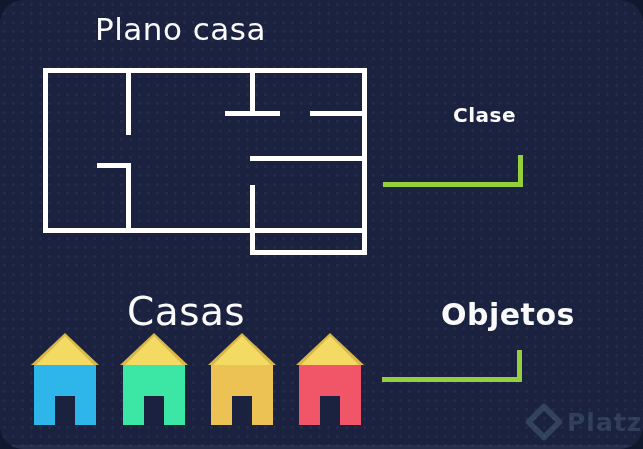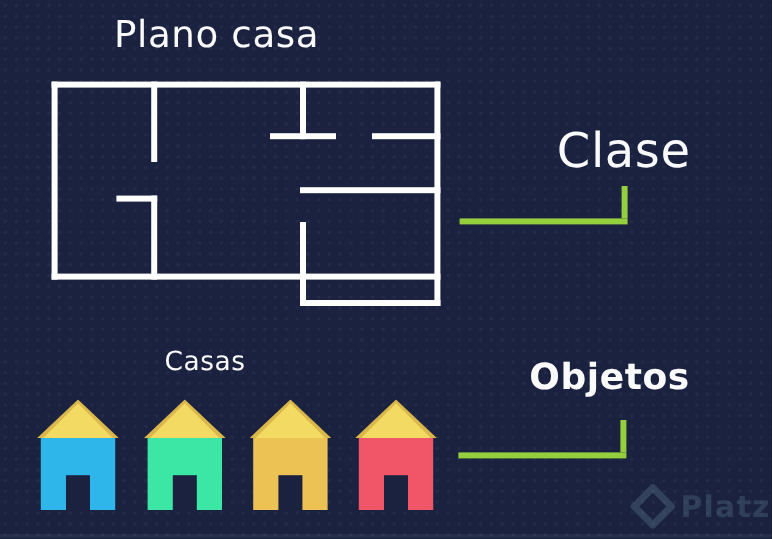--- a/index.html
+++ b/index.html
@@ -4,30 +4,31 @@
 <style>
   html,body { margin:0; padding:0; background:#10182e; }
   .canvas {
     position:relative;
     width:643px; height:449px;
     overflow:hidden;
     background-color:#1a2240;
     background-image: radial-gradient(rgba(255,255,255,0.045) 1.1px, rgba(255,255,255,0) 1.7px);
     background-size: 9px 9px;
     font-family:"DejaVu Sans","Liberation Sans",sans-serif;
+    border-radius:23px;
   }
   .label {
     position:absolute;
     color:#fafafa;
     white-space:nowrap;
     letter-spacing:0.5px;
   }
   .label-plano   { left:95px;  top:11px;  font-size:31px; }
-  .label-clase   { left:464px; top:103px; font-size:40px; }
-  .label-casas   { left:137px; top:289px; font-size:22px; }
+  .label-clase   { left:453px; top:103px; font-size:20px;font-weight:bold; }
+  .label-casas   { left:127px; top:289px; font-size:39px; }
   .label-objetos { left:441px; top:297px; font-size:30px;font-weight:bold; }
   .wall, .bracket-seg { position:absolute; }
   .house { position:absolute; width:68px; height:92px; }
   .watermark {
     position:absolute; left:524px; top:399px;
     display:flex; align-items:center; gap:3px;
   }
   .watermark-text {
     font-size:25px; font-weight:600; letter-spacing:1px;
     color:rgba(140,180,190,0.20);

